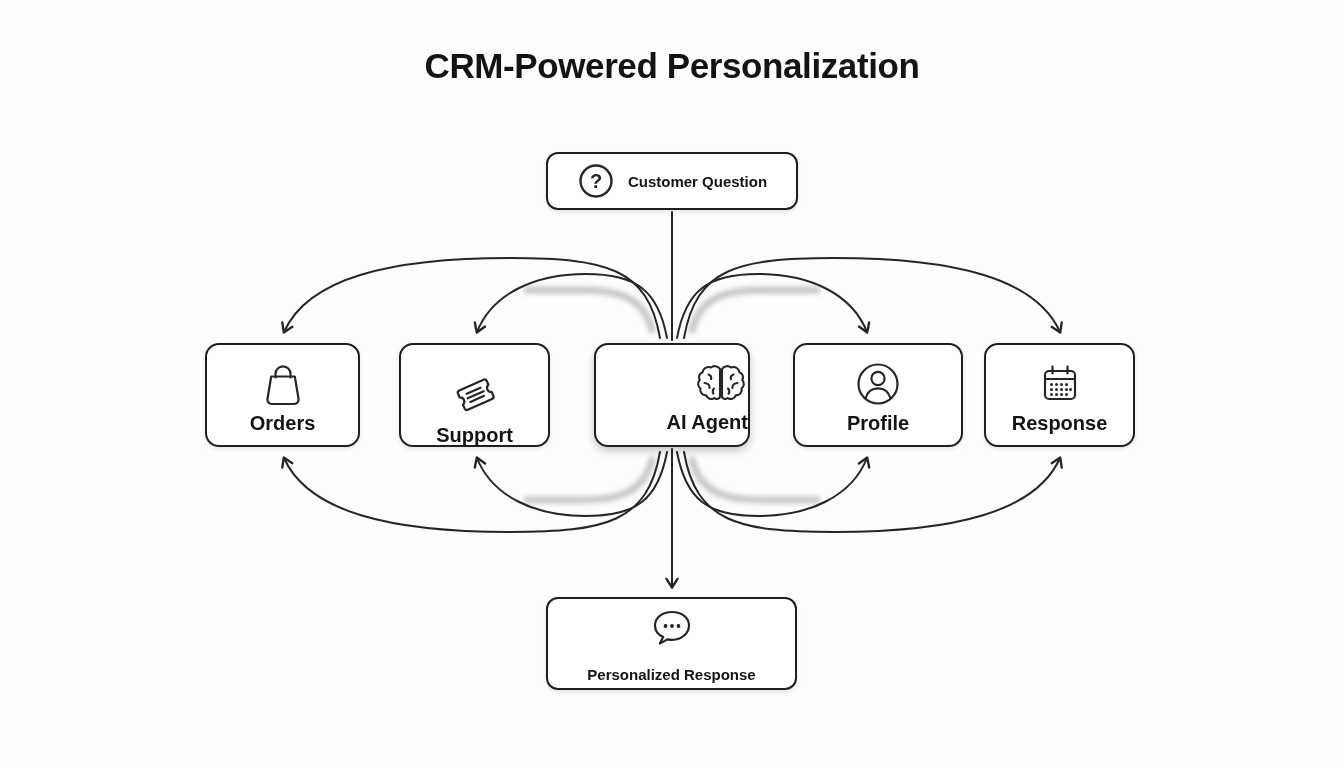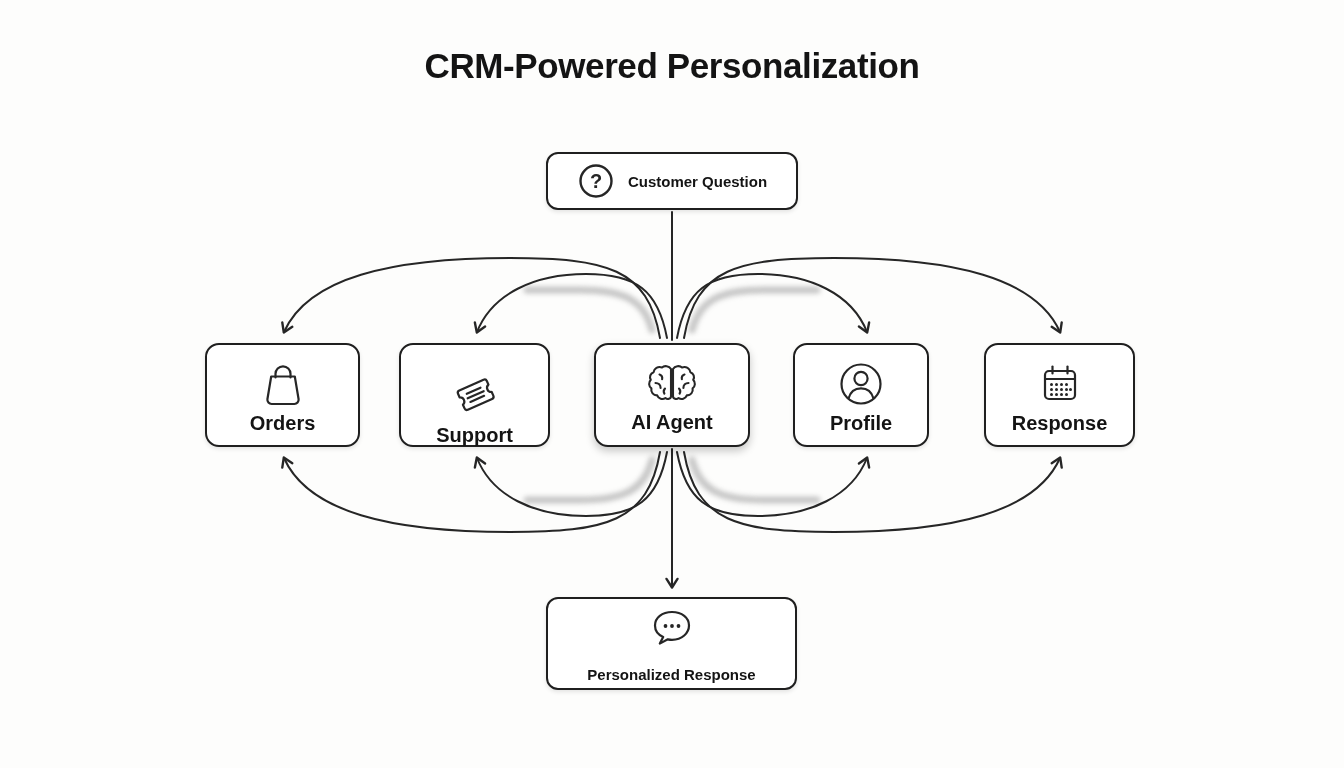--- a/index.html
+++ b/index.html
@@ -23,33 +23,33 @@
   }
   .node-pill{
     left:546px;top:152px;width:252px;height:58px;border-radius:12px;
     flex-direction:row;gap:13px;box-shadow:0 2px 4px rgba(0,0,0,.10);
   }
   .node-card{
     top:343px;height:104px;border-radius:14px;
     flex-direction:column;gap:6px;padding-top:4px;
     box-shadow:0 2px 4px rgba(0,0,0,.10);
   }
-  .node-card.emphasis{box-shadow:0 4px 9px rgba(0,0,0,.22);}
+  .node-card.emphasis{box-shadow:0 4px 9px rgba(0,0,0,.22);align-items:flex-end;}
   .node-response{
     left:546px;top:597px;width:251px;height:93px;border-radius:12px;
     flex-direction:column;gap:16px;box-shadow:0 2px 4px rgba(0,0,0,.10);
   }
   .node-label{font-size:20px;font-weight:600;color:#141414;line-height:1;}
   .node-pill .node-label,.node-response .node-label{font-size:15px;font-weight:700;}
   .icon{display:flex;align-items:center;justify-content:center;line-height:0;}
   .icon svg{display:block;}
   .c-orders{left:205px;width:155px;}
   .c-support{left:399px;width:151px;justify-content:flex-end;}
   .c-agent{left:594px;width:156px;}
-  .c-profile{left:793px;width:136px;justify-content:center;}
+  .c-profile{left:793px;width:170px;justify-content:center;}
   .c-renewals{left:984px;width:151px;}
 </style>
 </head>
 <body>
 
 <div class="frame">
 
   <svg class="arrow-layer" viewBox="0 0 1344 768" xmlns="http://www.w3.org/2000/svg">
     <defs>
       <marker id="chev" viewBox="0 0 12 12" refX="9" refY="6" markerWidth="7.5" markerHeight="7.5" orient="auto">

